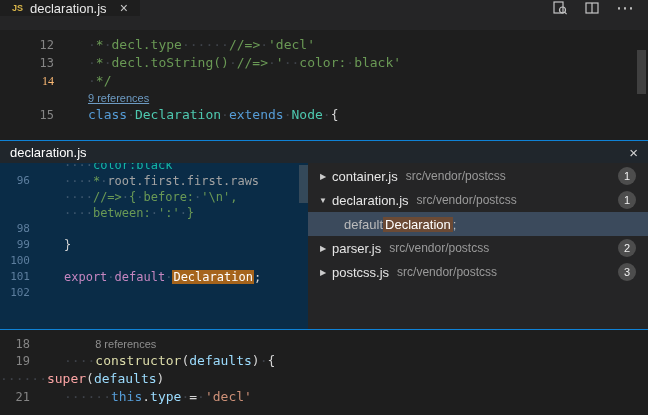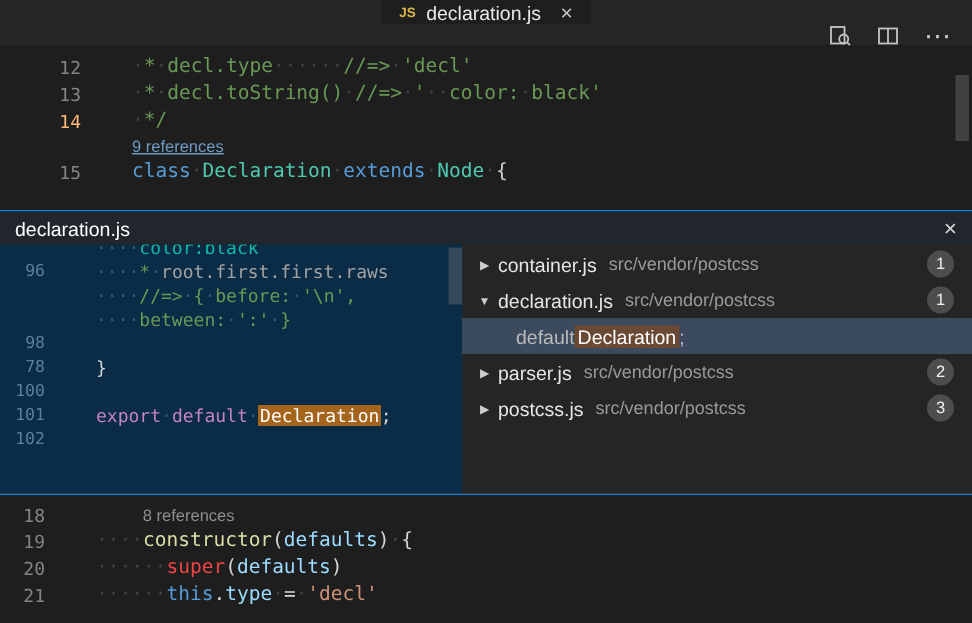--- a/index.html
+++ b/index.html
@@ -1,20 +1,20 @@
 <!DOCTYPE html>
 <html><head>
 <meta charset="utf-8">
 <style>
   html,body{margin:0;padding:0;}
   body{width:648px;height:415px;overflow:hidden;background:#1e1e1e;
        font-family:"Liberation Sans",sans-serif;}
 
   
-  .tabbar{height:30px;background:#252526;display:flex;align-items:center;flex-direction:column;}
+  .tabbar{height:30px;background:#252526;display:flex;align-items:flex-start;}
   .tab{display:flex;align-items:center;gap:7px;padding:0 12px;background:#1e1e1e;
        color:#e8e8e8;font-size:13px;cursor:pointer;}
   .jsicon{font-size:9px;font-weight:700;}
   .tabclose{color:#c8c8c8;font-size:14px;margin-left:6px;}
   .tabactions{margin-left:auto;display:flex;align-items:center;gap:16px;
               padding-right:14px;color:#c5c5c5;}
   .tabactions svg{display:block;}
   .ellipsis{font-size:18px;line-height:16px;}
 
   
@@ -85,39 +85,39 @@
       </svg>
     </span>
     <span class="ellipsis">⋯</span>
   </div>
 </div>
 
 <div id="editor-top" class="ed">
   <div id="thumb-top" class="vthumb"></div>
 <div class="crow"><span class="gut" style="color: rgb(133, 133, 133);">12</span><span><span style="color: rgb(62, 66, 73);">·</span><span style="color: rgb(106, 153, 85);">*</span><span style="color: rgb(62, 66, 73);">·</span><span style="color: rgb(106, 153, 85);">decl.type</span><span style="color: rgb(62, 66, 73);">······</span><span style="color: rgb(106, 153, 85);">//=&gt;</span><span style="color: rgb(62, 66, 73);">·</span><span style="color: rgb(106, 153, 85);">'decl'</span></span></div>
     <div class="crow"><span class="gut" style="color: rgb(133, 133, 133);">13</span><span><span style="color: rgb(62, 66, 73);">·</span><span style="color: rgb(106, 153, 85);">*</span><span style="color: rgb(62, 66, 73);">·</span><span style="color: rgb(106, 153, 85);">decl.toString()</span><span style="color: rgb(62, 66, 73);">·</span><span style="color: rgb(106, 153, 85);">//=&gt;</span><span style="color: rgb(62, 66, 73);">·</span><span style="color: rgb(106, 153, 85);">'</span><span style="color: rgb(62, 66, 73);">··</span><span style="color: rgb(106, 153, 85);">color:</span><span style="color: rgb(62, 66, 73);">·</span><span style="color: rgb(106, 153, 85);">black'</span></span></div>
-    <div class="crow"><span class="gut" style="color: #fdba74;">14</span><span><span style="color: rgb(62, 66, 73);">·</span><span style="color: rgb(106, 153, 85);">*/</span></span></div>
+    <div class="crow"><span class="gut" style="color: #fdba74; font-family: Liberation Serif, serif;">14</span><span><span style="color: rgb(62, 66, 73);">·</span><span style="color: rgb(106, 153, 85);">*/</span></span></div>
     <div class="crow lensrow"><span class="gut" style="color: rgb(133, 133, 133);"></span><span><span class="lens link" style="color: rgb(109, 155, 195); margin-left: 0px;">9 references</span></span></div>
     <div class="crow"><span class="gut" style="color: rgb(133, 133, 133);">15</span><span><span style="color: rgb(86, 156, 214);">class</span><span style="color: rgb(62, 66, 73);">·</span><span style="color: rgb(78, 201, 176);">Declaration</span><span style="color: rgb(62, 66, 73);">·</span><span style="color: rgb(86, 156, 214);">extends</span><span style="color: rgb(62, 66, 73);">·</span><span style="color: rgb(78, 201, 176);">Node</span><span style="color: rgb(62, 66, 73);">·</span><span style="color: rgb(212, 212, 212);">{</span></span></div>
   </div>
 
 <div id="peek" style="border-color: rgb(15, 130, 214);">
   <div id="peek-header">
     <span class="pk-file">declaration.js</span>
     <span class="pk-close">×</span>
   </div>
   <div id="peek-body">
     <div id="peek-editor" class="ed" style="background: rgb(10, 44, 71);">
       <div id="thumb-peek" class="vthumb"></div>
     <div class="crow" style="margin-top: -8px;"><span class="gut" style="color: rgb(93, 126, 158);"></span><span><span style="color: rgb(60, 86, 109);">····</span><span style="color: #14b8a6;">color:black</span></span></div>
         <div class="crow"><span class="gut" style="color: rgb(93, 126, 158);">96</span><span><span style="color: rgb(60, 86, 109);">····</span><span style="color: rgb(106, 153, 85);">*</span><span style="color: rgb(60, 86, 109);">·</span><span style="color: #a3a3a3;">root.first.first.raws</span></span></div>
         <div class="crow"><span class="gut" style="color: rgb(93, 126, 158);"></span><span><span style="color: rgb(60, 86, 109);">····</span><span style="color: rgb(106, 153, 85);">//=&gt;</span><span style="color: rgb(60, 86, 109);">·</span><span style="color: rgb(106, 153, 85);">{</span><span style="color: rgb(60, 86, 109);">·</span><span style="color: rgb(106, 153, 85);">before:</span><span style="color: rgb(60, 86, 109);">·</span><span style="color: rgb(106, 153, 85);">'\n',</span></span></div>
         <div class="crow"><span class="gut" style="color: rgb(93, 126, 158);"></span><span><span style="color: rgb(60, 86, 109);">····</span><span style="color: rgb(106, 153, 85);">between:</span><span style="color: rgb(60, 86, 109);">·</span><span style="color: rgb(106, 153, 85);">':'</span><span style="color: rgb(60, 86, 109);">·</span><span style="color: rgb(106, 153, 85);">}</span></span></div>
         <div class="crow"><span class="gut" style="color: rgb(93, 126, 158);">98</span><span></span></div>
-        <div class="crow"><span class="gut" style="color: rgb(93, 126, 158);">78</span><span><span style="color: rgb(212, 212, 212);">}</span></span></div>
+        <div class="crow"><span class="gut" style="color: rgb(93, 126, 158);">99</span><span><span style="color: rgb(212, 212, 212);">}</span></span></div>
         <div class="crow"><span class="gut" style="color: rgb(93, 126, 158);">100</span><span></span></div>
         <div class="crow"><span class="gut" style="color: rgb(93, 126, 158);">101</span><span><span style="color: rgb(197, 134, 192);">export</span><span style="color: rgb(60, 86, 109);">·</span><span style="color: rgb(197, 134, 192);">default</span><span style="color: rgb(60, 86, 109);">·</span><span class="hltok" style="background: rgb(165, 100, 28); color: rgb(255, 255, 255);">Declaration</span><span style="color: rgb(212, 212, 212);">;</span></span></div>
         <div class="crow"><span class="gut" style="color: rgb(93, 126, 158);">102</span><span></span></div>
       </div>
     <div id="ref-list" style="background: rgb(37, 37, 38);">
         <div class="rrow">
           <span class="chev">▶</span>
           <span class="fname">container.js</span>
           <span class="fpath">src/vendor/postcss</span>
           <span class="badge" style="background: rgb(77, 77, 77); color: rgb(240, 240, 240);">1</span>
@@ -145,15 +145,15 @@
           <span class="fpath">src/vendor/postcss</span>
           <span class="badge" style="background: rgb(77, 77, 77); color: rgb(240, 240, 240);">3</span>
         </div>
       </div>
   </div>
 </div>
 
 <div id="editor-bottom" class="ed">
     <div class="crow lensrow"><span class="gut" style="color: rgb(133, 133, 133);">18</span><span><span class="lens" style="color: rgb(143, 143, 143); margin-left: 31.2px;">8 references</span></span></div>
     <div class="crow"><span class="gut" style="color: rgb(133, 133, 133);">19</span><span><span style="color: rgb(62, 66, 73);">····</span><span style="color: rgb(220, 220, 170);">constructor</span><span style="color: rgb(212, 212, 212);">(</span><span style="color: rgb(156, 220, 254);">defaults</span><span style="color: rgb(212, 212, 212);">)</span><span style="color: rgb(62, 66, 73);">·</span><span style="color: rgb(212, 212, 212);">{</span></span></div>
-    <div class="crow"><span class="gut" style="color: rgb(133, 133, 133);">20</span><span><span style="color: rgb(62, 66, 73);">······</span><span style="color: #ef4444; text-align: right;">super</span><span style="color: rgb(212, 212, 212);">(</span><span style="color: rgb(156, 220, 254);">defaults</span><span style="color: rgb(212, 212, 212);">)</span></span></div>
+    <div class="crow"><span><span style="color: rgb(62, 66, 73);">······</span><span style="color: #fca5a5; text-align: right;">super</span><span style="color: rgb(212, 212, 212);">(</span><span style="color: rgb(156, 220, 254);">defaults</span><span style="color: rgb(212, 212, 212);">)</span></span></div>
     <div class="crow"><span class="gut" style="color: rgb(133, 133, 133);">21</span><span><span style="color: rgb(62, 66, 73);">······</span><span style="color: rgb(86, 156, 214);">this</span><span style="color: rgb(212, 212, 212);">.</span><span style="color: rgb(156, 220, 254);">type</span><span style="color: rgb(62, 66, 73);">·</span><span style="color: rgb(212, 212, 212);">=</span><span style="color: rgb(62, 66, 73);">·</span><span style="color: rgb(206, 145, 120);">'decl'</span></span></div>
   </div>
 
 </body></html>

